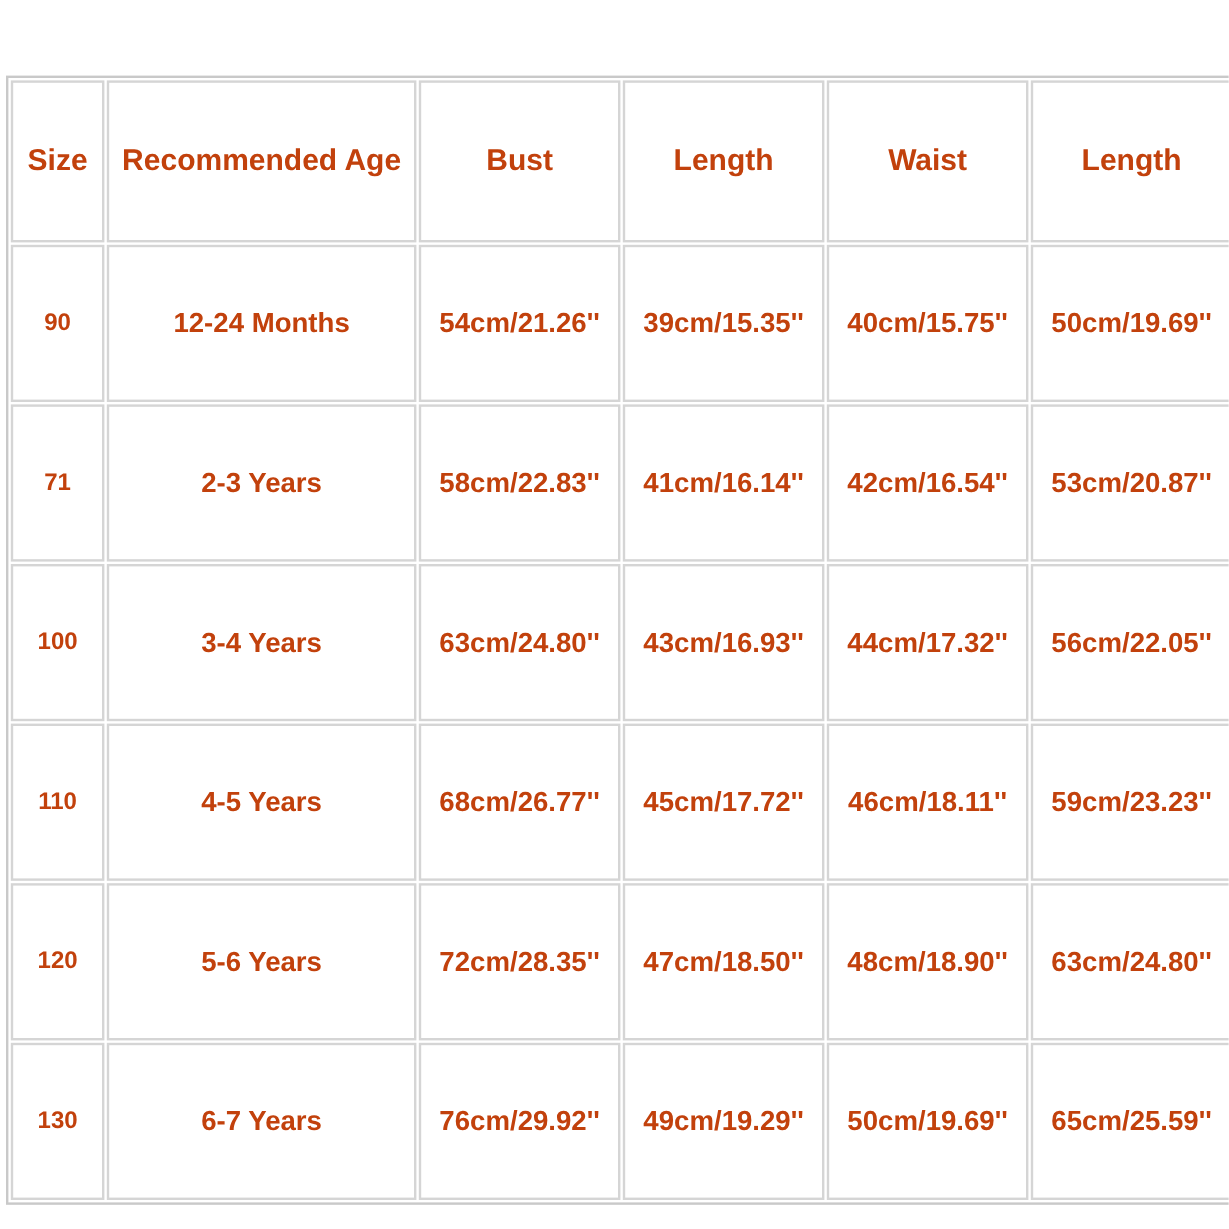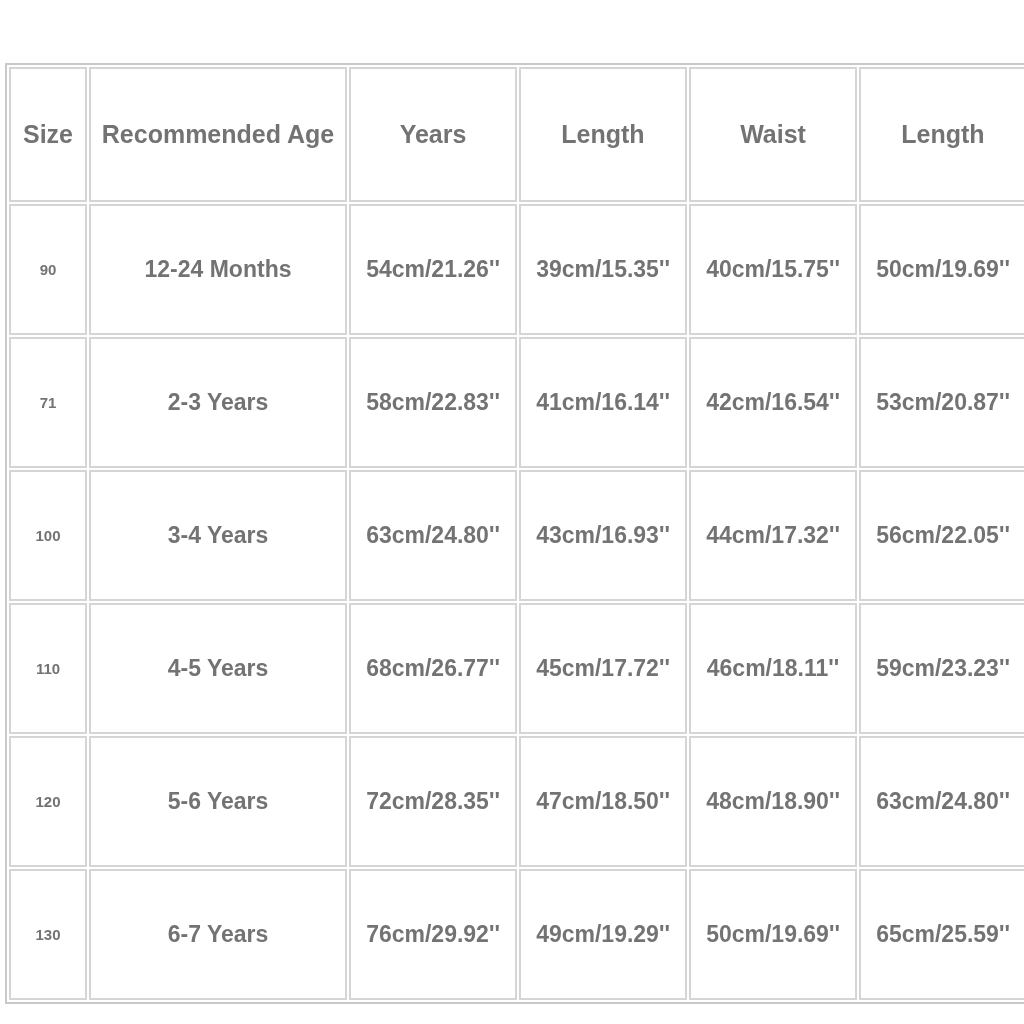--- a/index.html
+++ b/index.html
@@ -41,21 +41,21 @@
     background: #ffffff;
     table-layout: fixed;
   }
 
   table.size-chart th,
   table.size-chart td {
     border: 2px solid #d5d5d5;
     background: #ffffff;
     text-align: center;
     vertical-align: middle;
-    color: #737373;
+    color: #c2410c;
     font-weight: bold;
     font-family: "Liberation Sans", sans-serif;
     padding: 0;
     overflow: hidden;
     white-space: nowrap;
   }
 
   
   col.c-size  { width: 78px;  }
   col.c-age   { width: 258px; }
@@ -69,21 +69,21 @@
     font-size: 25px;
     letter-spacing: 0px;
   }
 
   table.size-chart tbody td {
     height: 127px;
     font-size: 23px;
   }
 
   table.size-chart tbody td.size-cell {
-    font-size: 15px;
+    font-size: 20px;
   }
   table.size-chart tbody td.age-cell {
     font-size: 23px;
     text-align: center;
   }
 </style>
 </head>
 <body>
 
 <div class="page">
@@ -94,21 +94,21 @@
         <col class="c-age">
         <col class="c-bust">
         <col class="c-len1">
         <col class="c-waist">
         <col class="c-len2">
       </colgroup>
       <thead>
         <tr>
           <th>Size</th>
           <th>Recommended Age</th>
-          <th>Years</th>
+          <th>Bust</th>
           <th>Length</th>
           <th>Waist</th>
           <th>Length</th>
         </tr>
       </thead>
       <tbody>
         <tr>
           <td class="size-cell">90</td>
           <td class="age-cell">12-24 Months</td>
           <td>54cm/21.26''</td>

